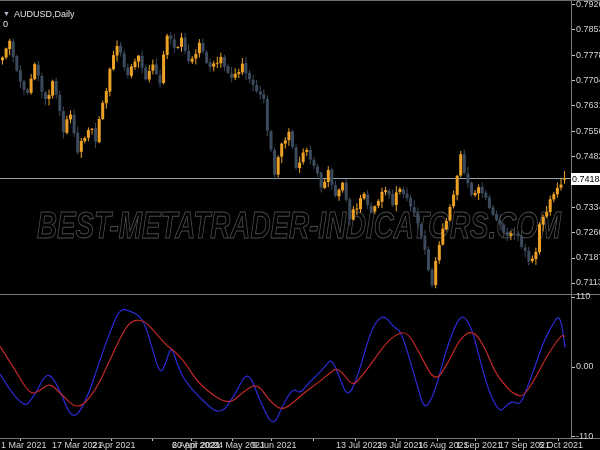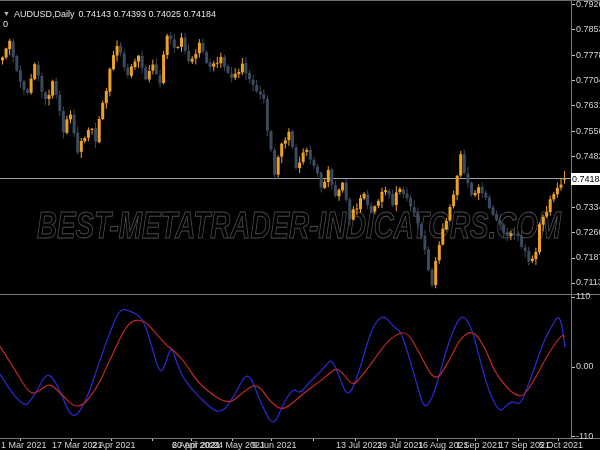--- a/index.html
+++ b/index.html
@@ -357,21 +357,20 @@
           <line x1="564.5600000000001" x2="564.5600000000001" y1="170.1" y2="182.8" stroke="#eda227"></line>
           <rect x="563.1" y="177.3" width="3" height="1.4" fill="#eda227"></rect>
         </g>
     </svg>
   </div>
 
   <div id="header">
     <div class="row">
       <span id="dd-icon">▼</span>
       <span>AUDUSD,Daily</span>
-      <span>0.74143 0.74393 0.74025 0.74184</span>
     </div>
     <div id="sub-value">0</div>
   </div>
 
   <div id="pane-sep"></div>
   <div id="y-axis-line"></div>
   <div id="axis-sep"></div>
 
   <div id="ind-pane" class="pane">
     <svg id="ind-svg" width="571" height="142">

